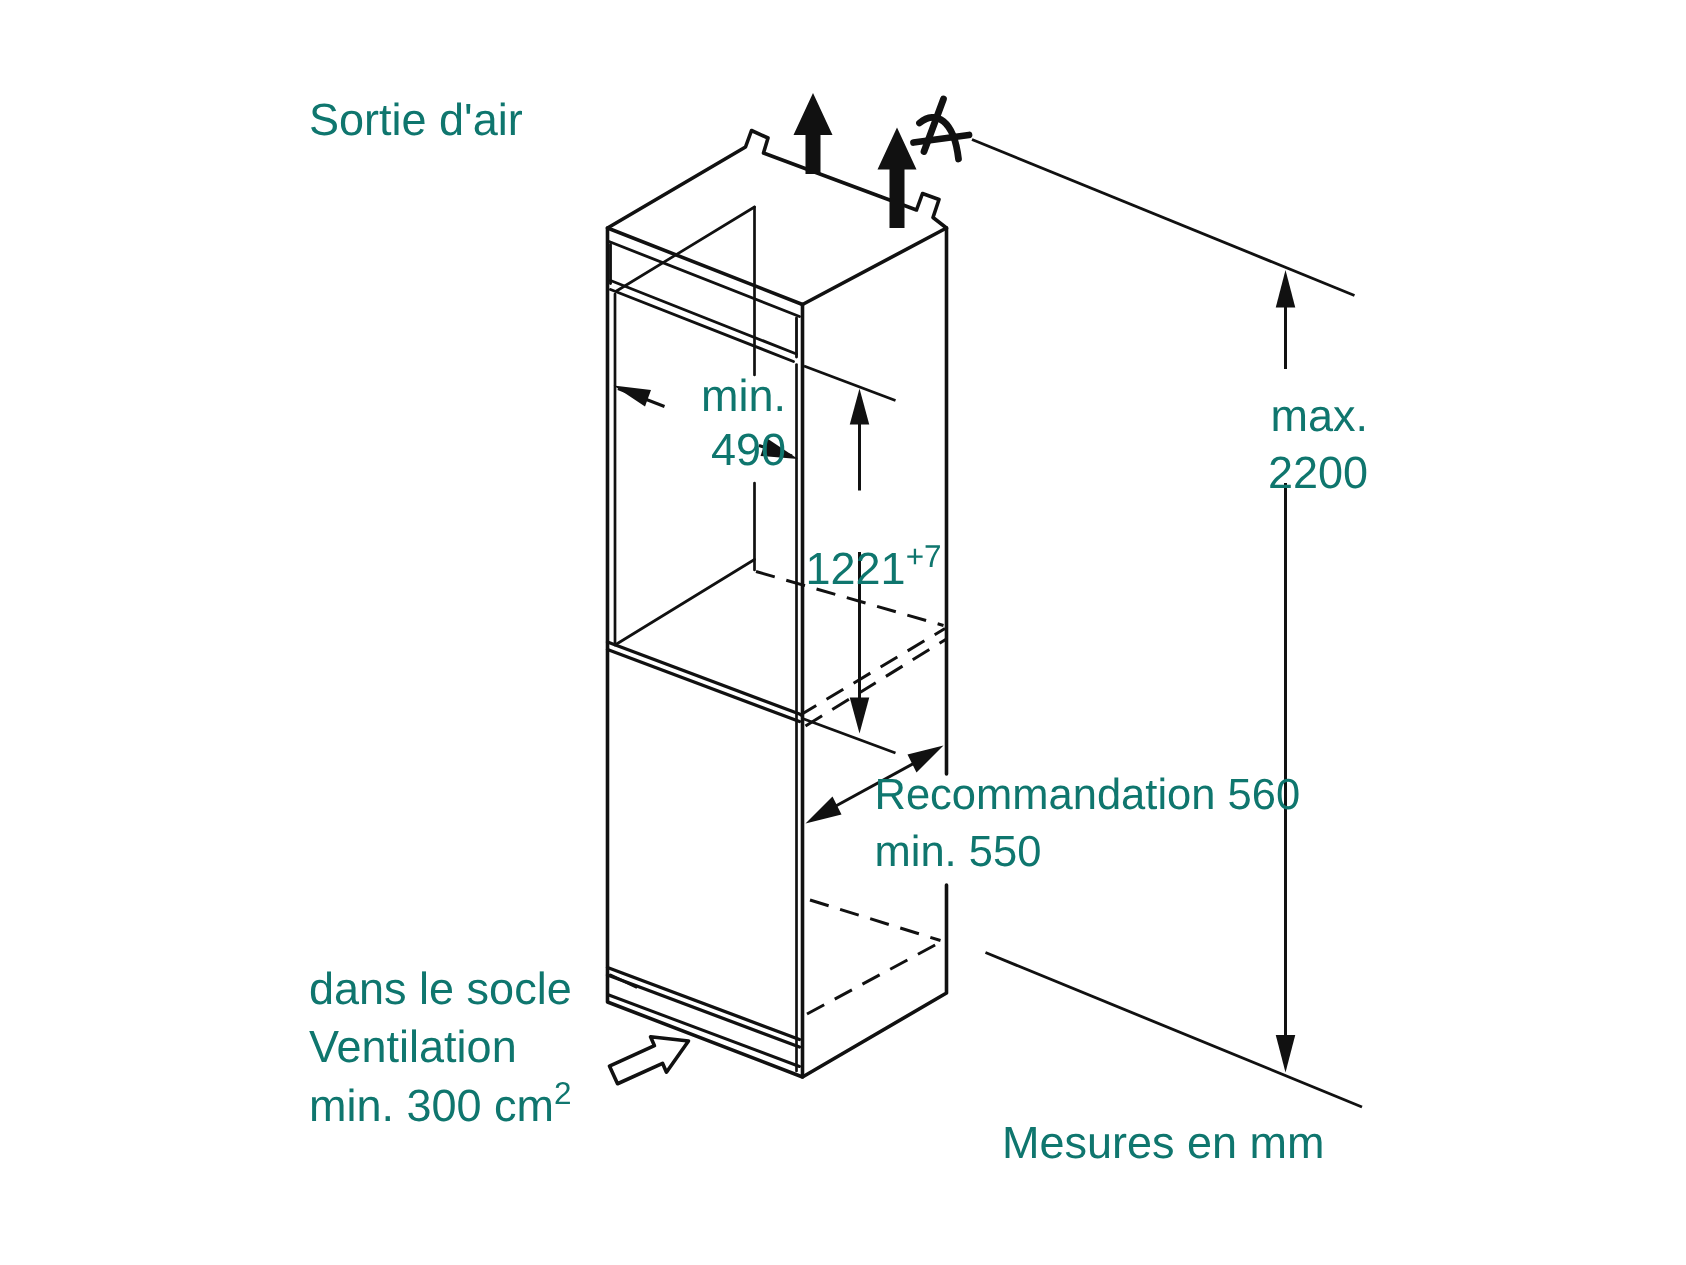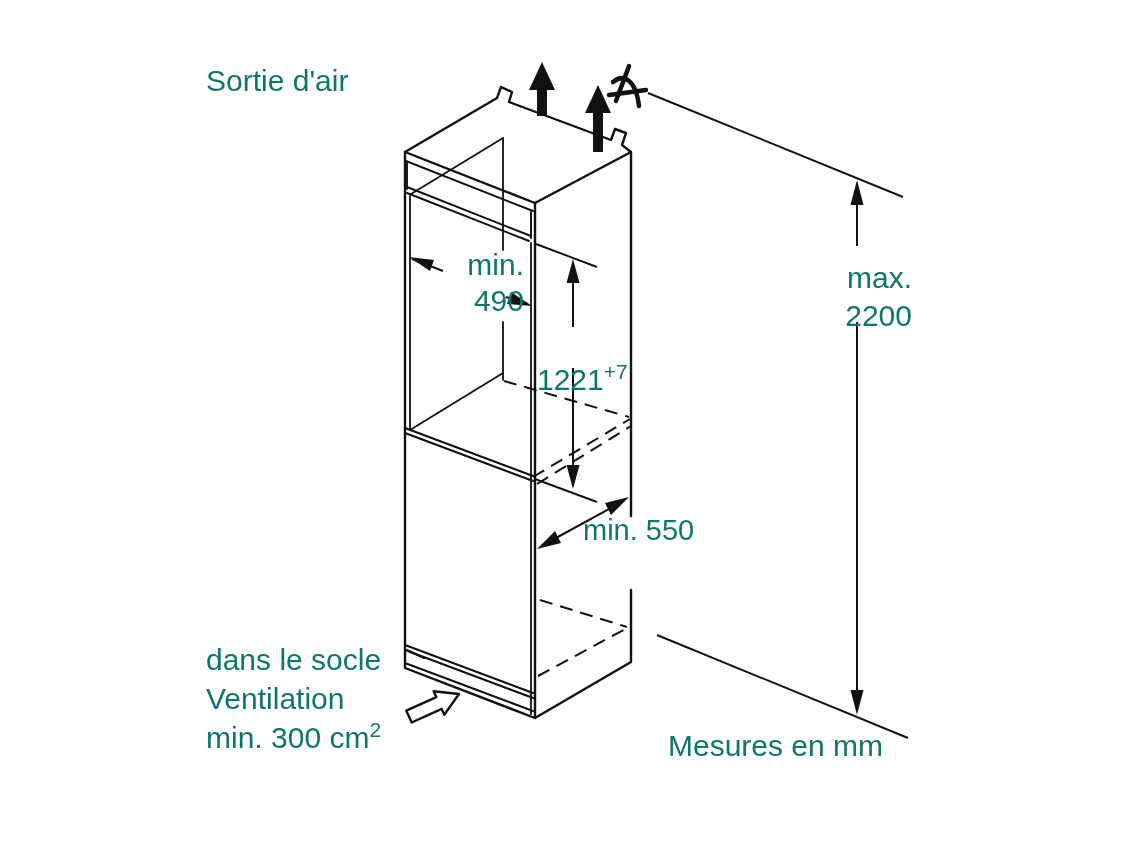--- a/index.html
+++ b/index.html
@@ -17,21 +17,21 @@
   .fs30{font-size:30px;line-height:39px;}
   .fs29{font-size:29px;line-height:37px;}
   .center{text-align:right;}
   .supx{font-size:21px;vertical-align:super;line-height:0;}
   #lbl-min560{left:436px;top:247px;width:88px;line-height:36px;}
   #lbl-1221{left:537px;top:327px;margin-top:33px;}
   #lbl-max2200{left:806px;top:259px;width:106px;line-height:38px;}
   #lbl-reco{left:583px;top:511px;line-height:38px;}
   #lbl-sortie{left:206px;top:61px;}
   #lbl-vent{left:206px;top:640px;}
-  #lbl-mesures{left:668px;top:726px;}
+  #lbl-mesures{left:668px;top:743px;}
 </style>
 </head>
 <body>
 
 <div class="stage">
 
   <svg width="1124" height="843" viewBox="0 0 1124 843">
 
     <g fill="none" stroke="#111111" stroke-width="2.4" stroke-linejoin="round" stroke-linecap="round">
       <path d="M405,152 L497,98 L501,87 L512,92 L509,102 L611,140 L615,129 L626,133 L622,145 L631,152 L631,516 M631,590 L631,662 L535,718 L405,668 L405,152"></path>
@@ -133,20 +133,21 @@
   <div class="lbl fs30" id="lbl-1221">
     <span>1221</span><span class="supx">+7</span>
   </div>
 
   <div class="lbl fs30 center" id="lbl-max2200">
     <span class="ln">max.</span>
     <span class="ln">2200</span>
   </div>
 
   <div class="lbl fs29" id="lbl-reco">
+    <span class="ln">Recommandation 560</span>
     <span class="ln">min. 550</span>
   </div>
 
   <div class="lbl fs30" id="lbl-vent">
     <span class="ln">dans le socle</span>
     <span class="ln">Ventilation</span>
     <span class="ln"><span>min. 300 cm</span><span class="supx">2</span></span>
   </div>
 
   <div class="lbl fs30" id="lbl-mesures">Mesures en mm</div>

